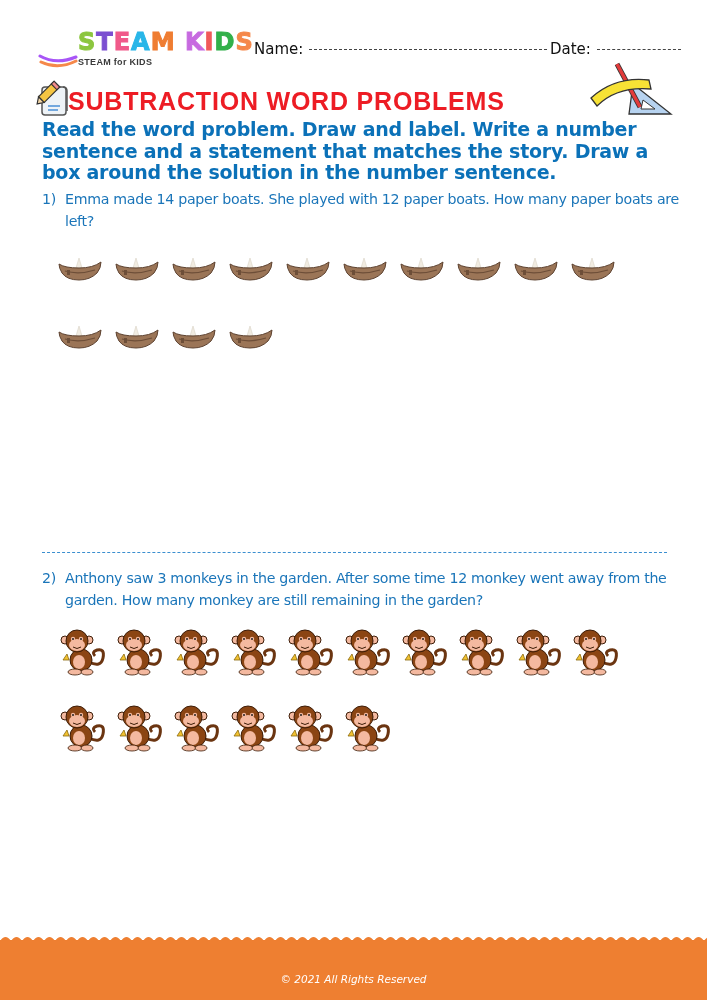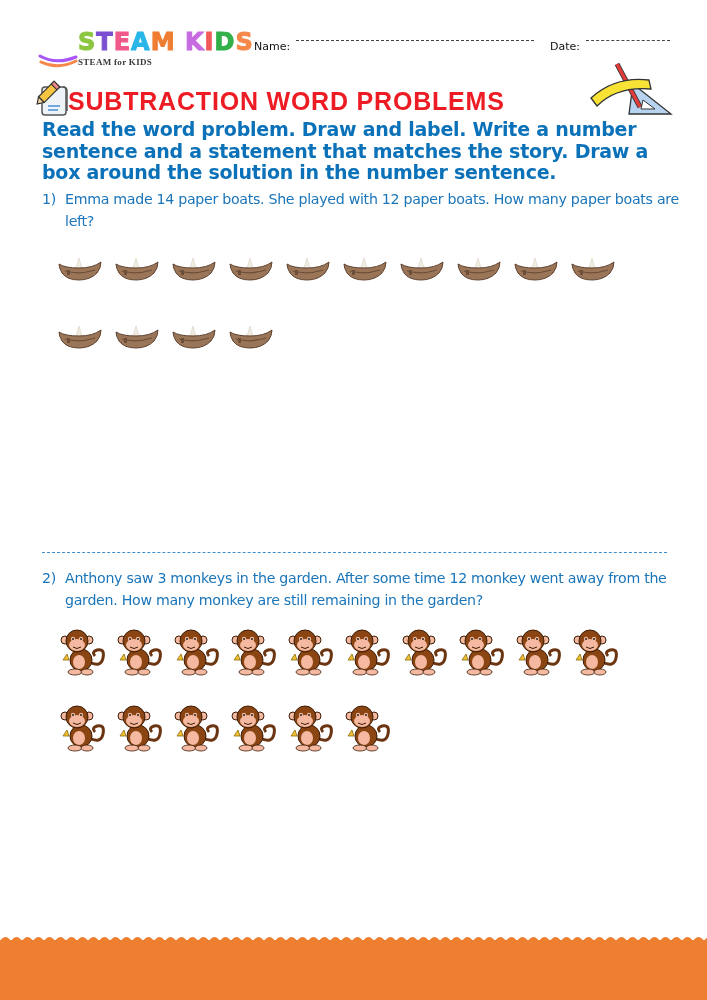--- a/index.html
+++ b/index.html
@@ -3,25 +3,25 @@
 <meta charset="utf-8">
 <style>
   * { box-sizing: border-box; margin: 0; padding: 0; }
   html, body { width: 707px; height: 1000px; background: #ffffff; overflow: hidden; }
   body { position: relative; font-family: "Liberation Sans", "DejaVu Sans", sans-serif; }
 
   
   .logo { position: absolute; left: 38px; top: 30px; width: 200px; height: 42px; }
   .logo-main { position: absolute; left: 0; top: 0; font-family: "DejaVu Sans", sans-serif; font-weight: 900; font-size: 24px; letter-spacing: 1px; line-height: 24px; white-space: nowrap; margin-left: 40px; }
   .logo-main span { display: inline-block; -webkit-text-stroke: 1px currentColor; }
-  .logo-sub { position: absolute; left: 40px; top: 27px; font-family: Liberation Serif, serif; font-weight: bold; font-size: 9px; color: #3a3a3a; letter-spacing: 0.3px; }
+  .logo-sub { position: absolute; left: 40px; top: 27px; font-family: Liberation Sans, sans-serif; font-weight: bold; font-size: 9px; color: #3a3a3a; letter-spacing: 0.3px; }
   .logo-swoosh { position: absolute; left: 0; top: 23px; width: 40px; height: 18px; }
 
   
-  .field { position: absolute; top: 40px; font-family: "DejaVu Sans", sans-serif; font-size: 11px; color: #111; display: flex; align-items: flex-start; }
+  .field { position: absolute; top: 40px; font-family: "DejaVu Sans", sans-serif; font-size: 15px; color: #111; display: flex; align-items: center; }
   .field .line { display: inline-block; border-bottom: 1px dashed #444; height: 1px; margin-left: 6px; }
   .name-field { left: 254px; }
   .name-field .line { width: 238px; }
   .date-field { left: 550px; }
   .date-field .line { width: 84px; }
 
   
   .title-icon { position: absolute; left: 33px; top: 80px; width: 38px; height: 38px; }
   .title { position: absolute; left: 68px; top: 87px; font-family: "Liberation Sans", sans-serif; font-weight: bold; font-size: 25px; color: #ed1c24; letter-spacing: 0.8px; white-space: nowrap; }
   .tools-icon { position: absolute; left: 585px; top: 62px; width: 90px; height: 55px; }
@@ -534,13 +534,14 @@
     <ellipse cx="18" cy="46" rx="7" ry="3" fill="#f4b9a0" stroke="#3d1d08" stroke-width="0.8"></ellipse>
     <ellipse cx="30" cy="46" rx="6" ry="3" fill="#f4b9a0" stroke="#3d1d08" stroke-width="0.8"></ellipse>
   </svg>
 </div>
   </div>
 
 <div class="footer">
   <svg class="footer-scallop" viewBox="0 0 707 8" preserveAspectRatio="none" id="scallop">
       <path d="M0 8 L0 8 Q5.5 0 11 8 L11 8 Q16.5 0 22 8 L22 8 Q27.5 0 33 8 L33 8 Q38.5 0 44 8 L44 8 Q49.5 0 55 8 L55 8 Q60.5 0 66 8 L66 8 Q71.5 0 77 8 L77 8 Q82.5 0 88 8 L88 8 Q93.5 0 99 8 L99 8 Q104.5 0 110 8 L110 8 Q115.5 0 121 8 L121 8 Q126.5 0 132 8 L132 8 Q137.5 0 143 8 L143 8 Q148.5 0 154 8 L154 8 Q159.5 0 165 8 L165 8 Q170.5 0 176 8 L176 8 Q181.5 0 187 8 L187 8 Q192.5 0 198 8 L198 8 Q203.5 0 209 8 L209 8 Q214.5 0 220 8 L220 8 Q225.5 0 231 8 L231 8 Q236.5 0 242 8 L242 8 Q247.5 0 253 8 L253 8 Q258.5 0 264 8 L264 8 Q269.5 0 275 8 L275 8 Q280.5 0 286 8 L286 8 Q291.5 0 297 8 L297 8 Q302.5 0 308 8 L308 8 Q313.5 0 319 8 L319 8 Q324.5 0 330 8 L330 8 Q335.5 0 341 8 L341 8 Q346.5 0 352 8 L352 8 Q357.5 0 363 8 L363 8 Q368.5 0 374 8 L374 8 Q379.5 0 385 8 L385 8 Q390.5 0 396 8 L396 8 Q401.5 0 407 8 L407 8 Q412.5 0 418 8 L418 8 Q423.5 0 429 8 L429 8 Q434.5 0 440 8 L440 8 Q445.5 0 451 8 L451 8 Q456.5 0 462 8 L462 8 Q467.5 0 473 8 L473 8 Q478.5 0 484 8 L484 8 Q489.5 0 495 8 L495 8 Q500.5 0 506 8 L506 8 Q511.5 0 517 8 L517 8 Q522.5 0 528 8 L528 8 Q533.5 0 539 8 L539 8 Q544.5 0 550 8 L550 8 Q555.5 0 561 8 L561 8 Q566.5 0 572 8 L572 8 Q577.5 0 583 8 L583 8 Q588.5 0 594 8 L594 8 Q599.5 0 605 8 L605 8 Q610.5 0 616 8 L616 8 Q621.5 0 627 8 L627 8 Q632.5 0 638 8 L638 8 Q643.5 0 649 8 L649 8 Q654.5 0 660 8 L660 8 Q665.5 0 671 8 L671 8 Q676.5 0 682 8 L682 8 Q687.5 0 693 8 L693 8 Q698.5 0 704 8 L704 8 Q709.5 0 715 8 L707 8 Z" fill="#ee7f31"></path>
     </svg>
+  <div class="footer-line2">© 2021 All Rights Reserved</div>
 </div>
 
 </body></html>

